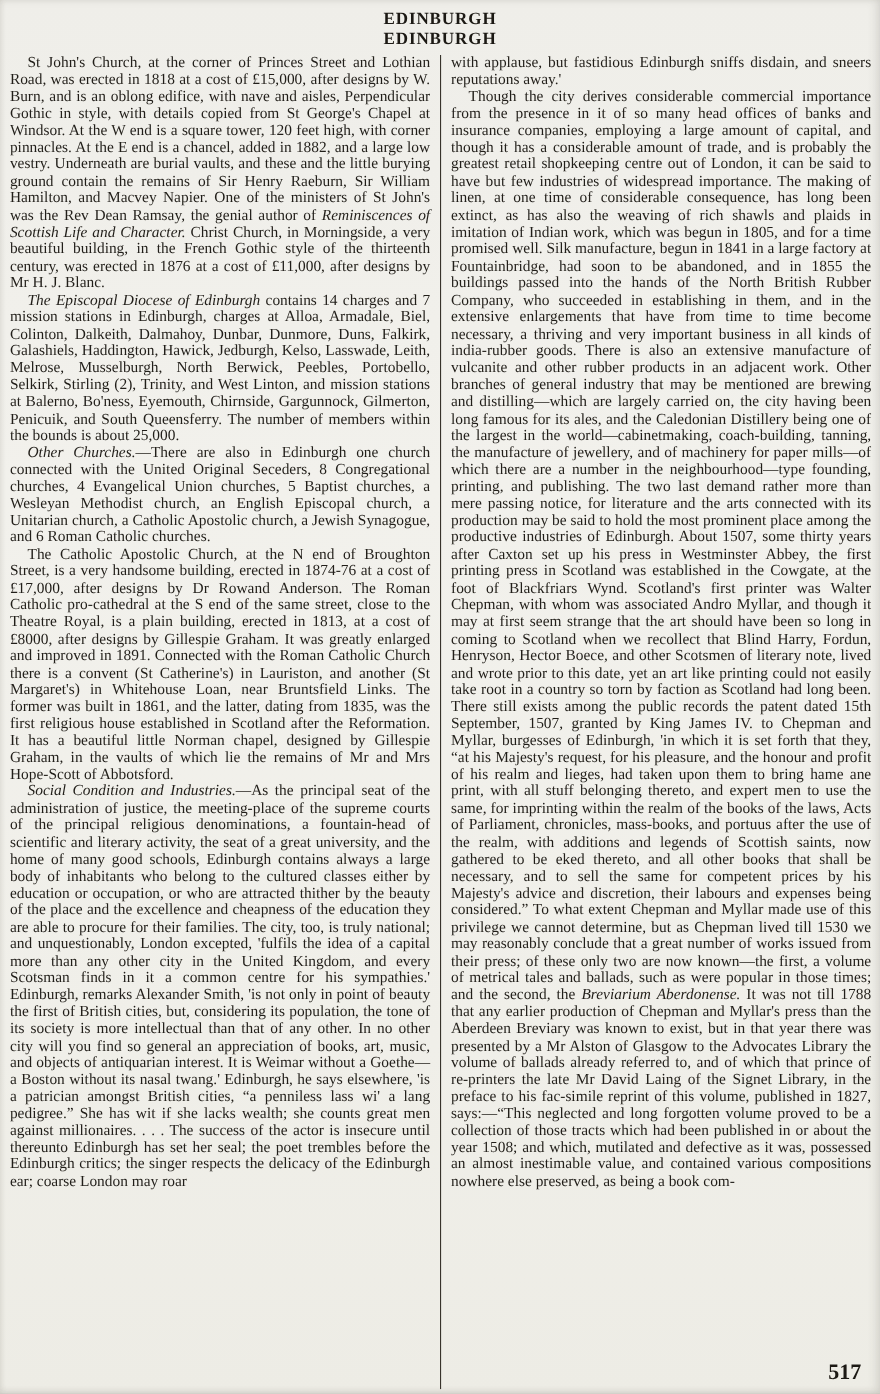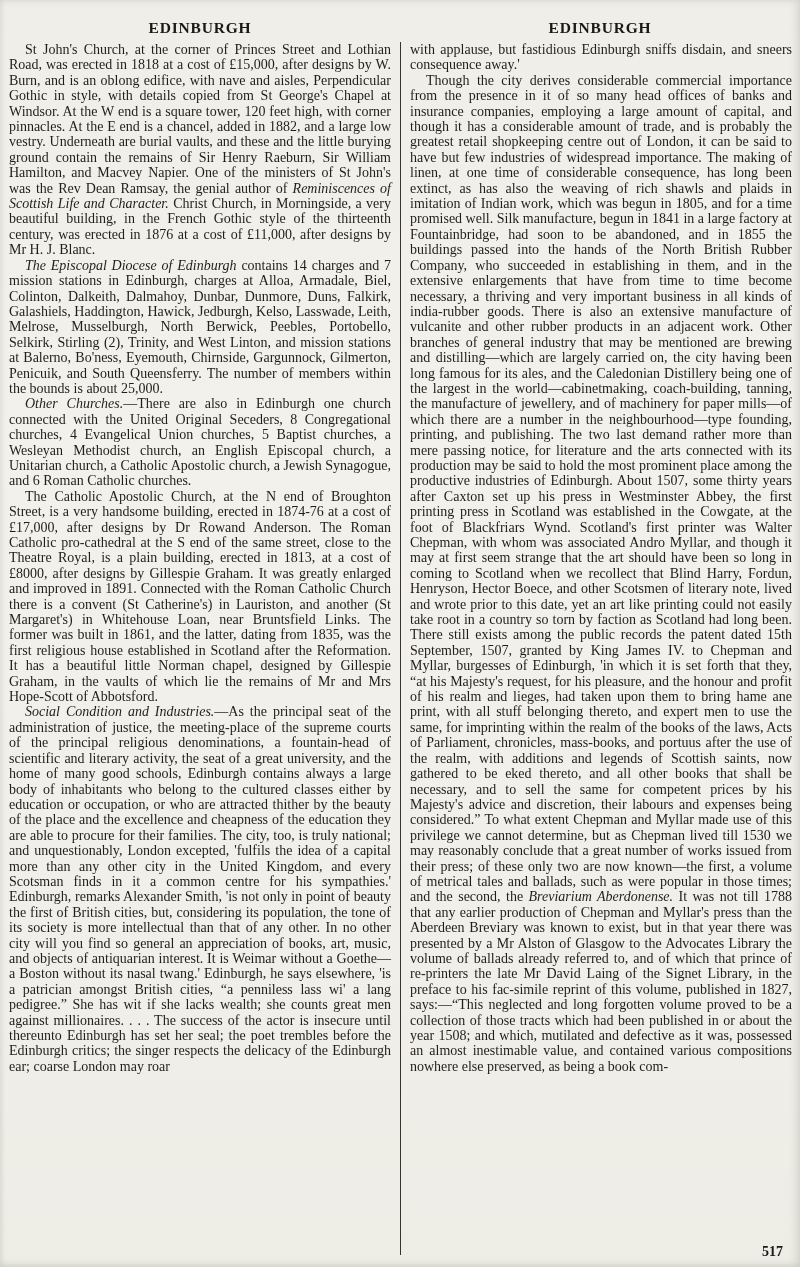--- a/index.html
+++ b/index.html
@@ -13,21 +13,22 @@
     width: 800px;
     height: 1267px;
     margin: 0 auto;
     background: linear-gradient(180deg, #efeee9 0%, #f2f1ec 35%, #f0efe9 75%, #edece5 100%);
     color: #211e19;
     overflow: hidden;
     box-shadow: inset -4px 0 8px rgba(60,55,45,0.10), inset 0 -3px 6px rgba(60,55,45,0.06), inset 2px 0 5px rgba(60,55,45,0.05);
   }
   .header-row {
     display: flex;
-    padding-top: 19px;
+    padding-top: 9px;
+    flex-direction: column;
   }
   .header-cell {
     flex: 1;
     text-align: center;
     font-weight: bold;
     font-size: 15.5px;
     letter-spacing: 0.8px;
     color: #1c1914;
   }
   .columns {
@@ -52,21 +53,21 @@
     background: #38332b;
   }
   p.para { text-align: justify; }
   p.para.indent { text-indent: 16px; }
   .italic { font-style: italic; }
   .page-number {
     position: absolute;
     right: 17px;
     bottom: 7px;
     font-weight: bold;
-    font-size: 14px;
+    font-size: 20px;
     color: #1c1914;
   }
 </style>
 </head>
 <body>
 
 <div class="page">
   <div class="header-row">
     <div class="header-cell">EDINBURGH</div>
     <div class="header-cell">EDINBURGH</div>
@@ -74,18 +75,18 @@
   <div class="columns">
     <div class="column left" id="col-left">
         <p class="para indent"><span>St John's Church, at the corner of Princes Street and Lothian Road, was erected in 1818 at a cost of £15,000, after designs by W. Burn, and is an oblong edifice, with nave and aisles, Perpendicular Gothic in style, with details copied from St George's Chapel at Windsor.  At the W end is a square tower, 120 feet high, with corner pinnacles.  At the E end is a chancel, added in 1882, and a large low vestry.  Underneath are burial vaults, and these and the little burying ground contain the remains of Sir Henry Raeburn, Sir William Hamilton, and Macvey Napier.  One of the ministers of St John's was the Rev Dean Ramsay, the genial author of </span><span class="italic">Reminiscences of Scottish Life and Character.</span><span>  Christ Church, in Morningside, a very beautiful building, in the French Gothic style of the thirteenth century, was erected in 1876 at a cost of £11,000, after designs by Mr H. J. Blanc.</span></p>
         <p class="para indent"><span class="italic">The Episcopal Diocese of Edinburgh</span><span> contains 14 charges and 7 mission stations in Edinburgh, charges at Alloa, Armadale, Biel, Colinton, Dalkeith, Dalmahoy, Dunbar, Dunmore, Duns, Falkirk, Galashiels, Haddington, Hawick, Jedburgh, Kelso, Lasswade, Leith, Melrose, Musselburgh, North Berwick, Peebles, Portobello, Selkirk, Stirling (2), Trinity, and West Linton, and mission stations at Balerno, Bo'ness, Eyemouth, Chirnside, Gargunnock, Gilmerton, Penicuik, and South Queensferry.  The number of members within the bounds is about 25,000.</span></p>
         <p class="para indent"><span class="italic">Other Churches.</span><span>—There are also in Edinburgh one church connected with the United Original Seceders, 8 Congregational churches, 4 Evangelical Union churches, 5 Baptist churches, a Wesleyan Methodist church, an English Episcopal church, a Unitarian church, a Catholic Apostolic church, a Jewish Synagogue, and 6 Roman Catholic churches.</span></p>
         <p class="para indent"><span>The Catholic Apostolic Church, at the N end of Broughton Street, is a very handsome building, erected in 1874-76 at a cost of £17,000, after designs by Dr Rowand Anderson.  The Roman Catholic pro-cathedral at the S end of the same street, close to the Theatre Royal, is a plain building, erected in 1813, at a cost of £8000, after designs by Gillespie Graham.  It was greatly enlarged and improved in 1891.  Connected with the Roman Catholic Church there is a convent (St Catherine's) in Lauriston, and another (St Margaret's) in Whitehouse Loan, near Bruntsfield Links.  The former was built in 1861, and the latter, dating from 1835, was the first religious house established in Scotland after the Reformation.  It has a beautiful little Norman chapel, designed by Gillespie Graham, in the vaults of which lie the remains of Mr and Mrs Hope-Scott of Abbotsford.</span></p>
         <p class="para indent"><span class="italic">Social Condition and Industries.</span><span>—As the principal seat of the administration of justice, the meeting-place of the supreme courts of the principal religious denominations, a fountain-head of scientific and literary activity, the seat of a great university, and the home of many good schools, Edinburgh contains always a large body of inhabitants who belong to the cultured classes either by education or occupation, or who are attracted thither by the beauty of the place and the excellence and cheapness of the education they are able to procure for their families.  The city, too, is truly national; and unquestionably, London excepted, 'fulfils the idea of a capital more than any other city in the United Kingdom, and every Scotsman finds in it a common centre for his sympathies.'  Edinburgh, remarks Alexander Smith, 'is not only in point of beauty the first of British cities, but, considering its population, the tone of its society is more intellectual than that of any other.  In no other city will you find so general an appreciation of books, art, music, and objects of antiquarian interest.  It is Weimar without a Goethe—a Boston without its nasal twang.'  Edinburgh, he says elsewhere, 'is a patrician amongst British cities, “a penniless lass wi' a lang pedigree.”  She has wit if she lacks wealth; she counts great men against millionaires. . . .  The success of the actor is insecure until thereunto Edinburgh has set her seal; the poet trembles before the Edinburgh critics; the singer respects the delicacy of the Edinburgh ear; coarse London may roar</span></p>
       </div>
     <div class="divider"></div>
     <div class="column right" id="col-right">
-        <p class="para"><span>with applause, but fastidious Edinburgh sniffs disdain, and sneers consequence away.'</span></p>
+        <p class="para"><span>with applause, but fastidious Edinburgh sniffs disdain, and sneers reputations away.'</span></p>
         <p class="para indent"><span>Though the city derives considerable commercial importance from the presence in it of so many head offices of banks and insurance companies, employing a large amount of capital, and though it has a considerable amount of trade, and is probably the greatest retail shopkeeping centre out of London, it can be said to have but few industries of widespread importance.  The making of linen, at one time of considerable consequence, has long been extinct, as has also the weaving of rich shawls and plaids in imitation of Indian work, which was begun in 1805, and for a time promised well.  Silk manufacture, begun in 1841 in a large factory at Fountainbridge, had soon to be abandoned, and in 1855 the buildings passed into the hands of the North British Rubber Company, who succeeded in establishing in them, and in the extensive enlargements that have from time to time become necessary, a thriving and very important business in all kinds of india-rubber goods.  There is also an extensive manufacture of vulcanite and other rubber products in an adjacent work.  Other branches of general industry that may be mentioned are brewing and distilling—which are largely carried on, the city having been long famous for its ales, and the Caledonian Distillery being one of the largest in the world—cabinetmaking, coach-building, tanning, the manufacture of jewellery, and of machinery for paper mills—of which there are a number in the neighbourhood—type founding, printing, and publishing.  The two last demand rather more than mere passing notice, for literature and the arts connected with its production may be said to hold the most prominent place among the productive industries of Edinburgh.  About 1507, some thirty years after Caxton set up his press in Westminster Abbey, the first printing press in Scotland was established in the Cowgate, at the foot of Blackfriars Wynd.  Scotland's first printer was Walter Chepman, with whom was associated Andro Myllar, and though it may at first seem strange that the art should have been so long in coming to Scotland when we recollect that Blind Harry, Fordun, Henryson, Hector Boece, and other Scotsmen of literary note, lived and wrote prior to this date, yet an art like printing could not easily take root in a country so torn by faction as Scotland had long been.  There still exists among the public records the patent dated 15th September, 1507, granted by King James IV. to Chepman and Myllar, burgesses of Edinburgh, 'in which it is set forth that they, “at his Majesty's request, for his pleasure, and the honour and profit of his realm and lieges, had taken upon them to bring hame ane print, with all stuff belonging thereto, and expert men to use the same, for imprinting within the realm of the books of the laws, Acts of Parliament, chronicles, mass-books, and portuus after the use of the realm, with additions and legends of Scottish saints, now gathered to be eked thereto, and all other books that shall be necessary, and to sell the same for competent prices by his Majesty's advice and discretion, their labours and expenses being considered.”  To what extent Chepman and Myllar made use of this privilege we cannot determine, but as Chepman lived till 1530 we may reasonably conclude that a great number of works issued from their press; of these only two are now known—the first, a volume of metrical tales and ballads, such as were popular in those times; and the second, the </span><span class="italic">Breviarium Aberdonense.</span><span>  It was not till 1788 that any earlier production of Chepman and Myllar's press than the Aberdeen Breviary was known to exist, but in that year there was presented by a Mr Alston of Glasgow to the Advocates Library the volume of ballads already referred to, and of which that prince of re-printers the late Mr David Laing of the Signet Library, in the preface to his fac-simile reprint of this volume, published in 1827, says:—“This neglected and long forgotten volume proved to be a collection of those tracts which had been published in or about the year 1508; and which, mutilated and defective as it was, possessed an almost inestimable value, and contained various compositions nowhere else preserved, as being a book com-</span></p>
       </div>
   </div>
   <div class="page-number">517</div>
 </div>
 
 </body></html>

